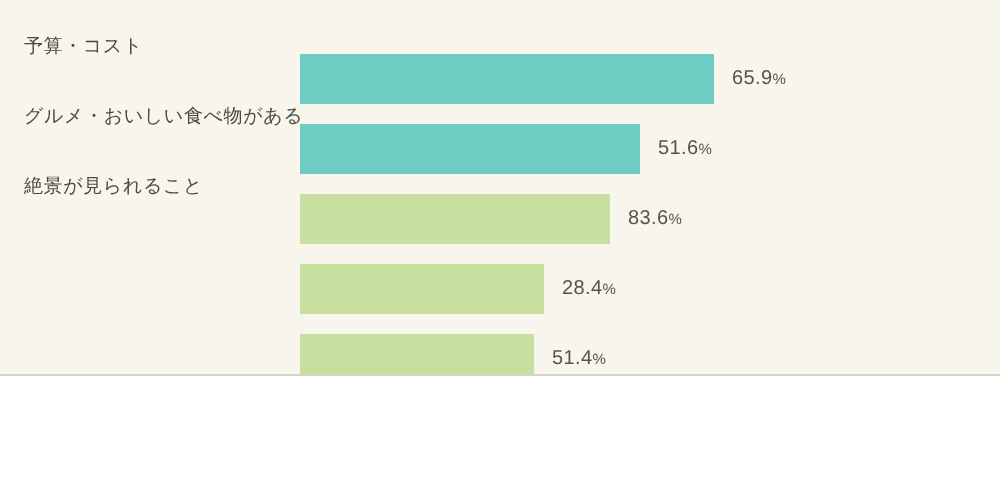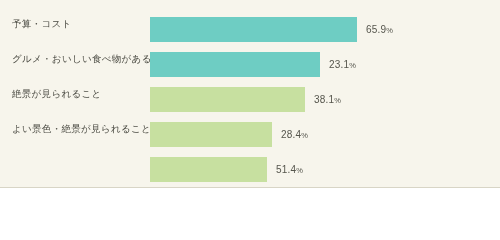--- a/index.html
+++ b/index.html
@@ -46,21 +46,21 @@
     width: 138px;
     font-size: 9.5px;
     color: #4a4a42;
     letter-spacing: 0.3px;
     white-space: nowrap;
     overflow: hidden;
   }
   .bar-area {
     position: absolute;
     left: 150px;
-    top: 6px;
+    top: 16px;
     right: 0;
     height: 35px;
     display: flex;
     align-items: center;
     text-align: right;
   }
   .bar {
     height: 25px;
     flex: 0 0 auto;
   }
@@ -92,34 +92,33 @@
       <div class="bar-area">
         <div class="bar bar-teal" style="width: 207px; background: rgb(110, 205, 195);"></div>
         <div class="bar-value"><span>65.9</span><span class="pct">%</span></div>
       </div>
     </div>
 
     <div class="row">
       <div class="row-label">グルメ・おいしい食べ物があること</div>
       <div class="bar-area">
         <div class="bar bar-teal" style="width: 170px; background: rgb(110, 205, 195);"></div>
-        <div class="bar-value"><span>23.1</span><span class="pct">%</span></div>
+        <div class="bar-value"><span>51.6</span><span class="pct">%</span></div>
       </div>
     </div>
 
     <div class="row">
       <div class="row-label">絶景が見られること</div>
       <div class="bar-area">
         <div class="bar bar-green" style="width: 155px; background: rgb(199, 224, 160);"></div>
-        <div class="bar-value"><span>38.1</span><span class="pct">%</span></div>
+        <div class="bar-value"><span>83.6</span><span class="pct">%</span></div>
       </div>
     </div>
 
     <div class="row">
-      <div class="row-label">よい景色・絶景が見られること</div>
       <div class="bar-area">
         <div class="bar bar-green" style="width: 122px; background: rgb(199, 224, 160);"></div>
         <div class="bar-value"><span>28.4</span><span class="pct">%</span></div>
       </div>
     </div>
 
     <div class="row">
       <div class="bar-area">
         <div class="bar bar-green" style="width: 117px; background: rgb(199, 224, 160);"></div>
         <div class="bar-value"><span>51.4</span><span class="pct">%</span></div>

